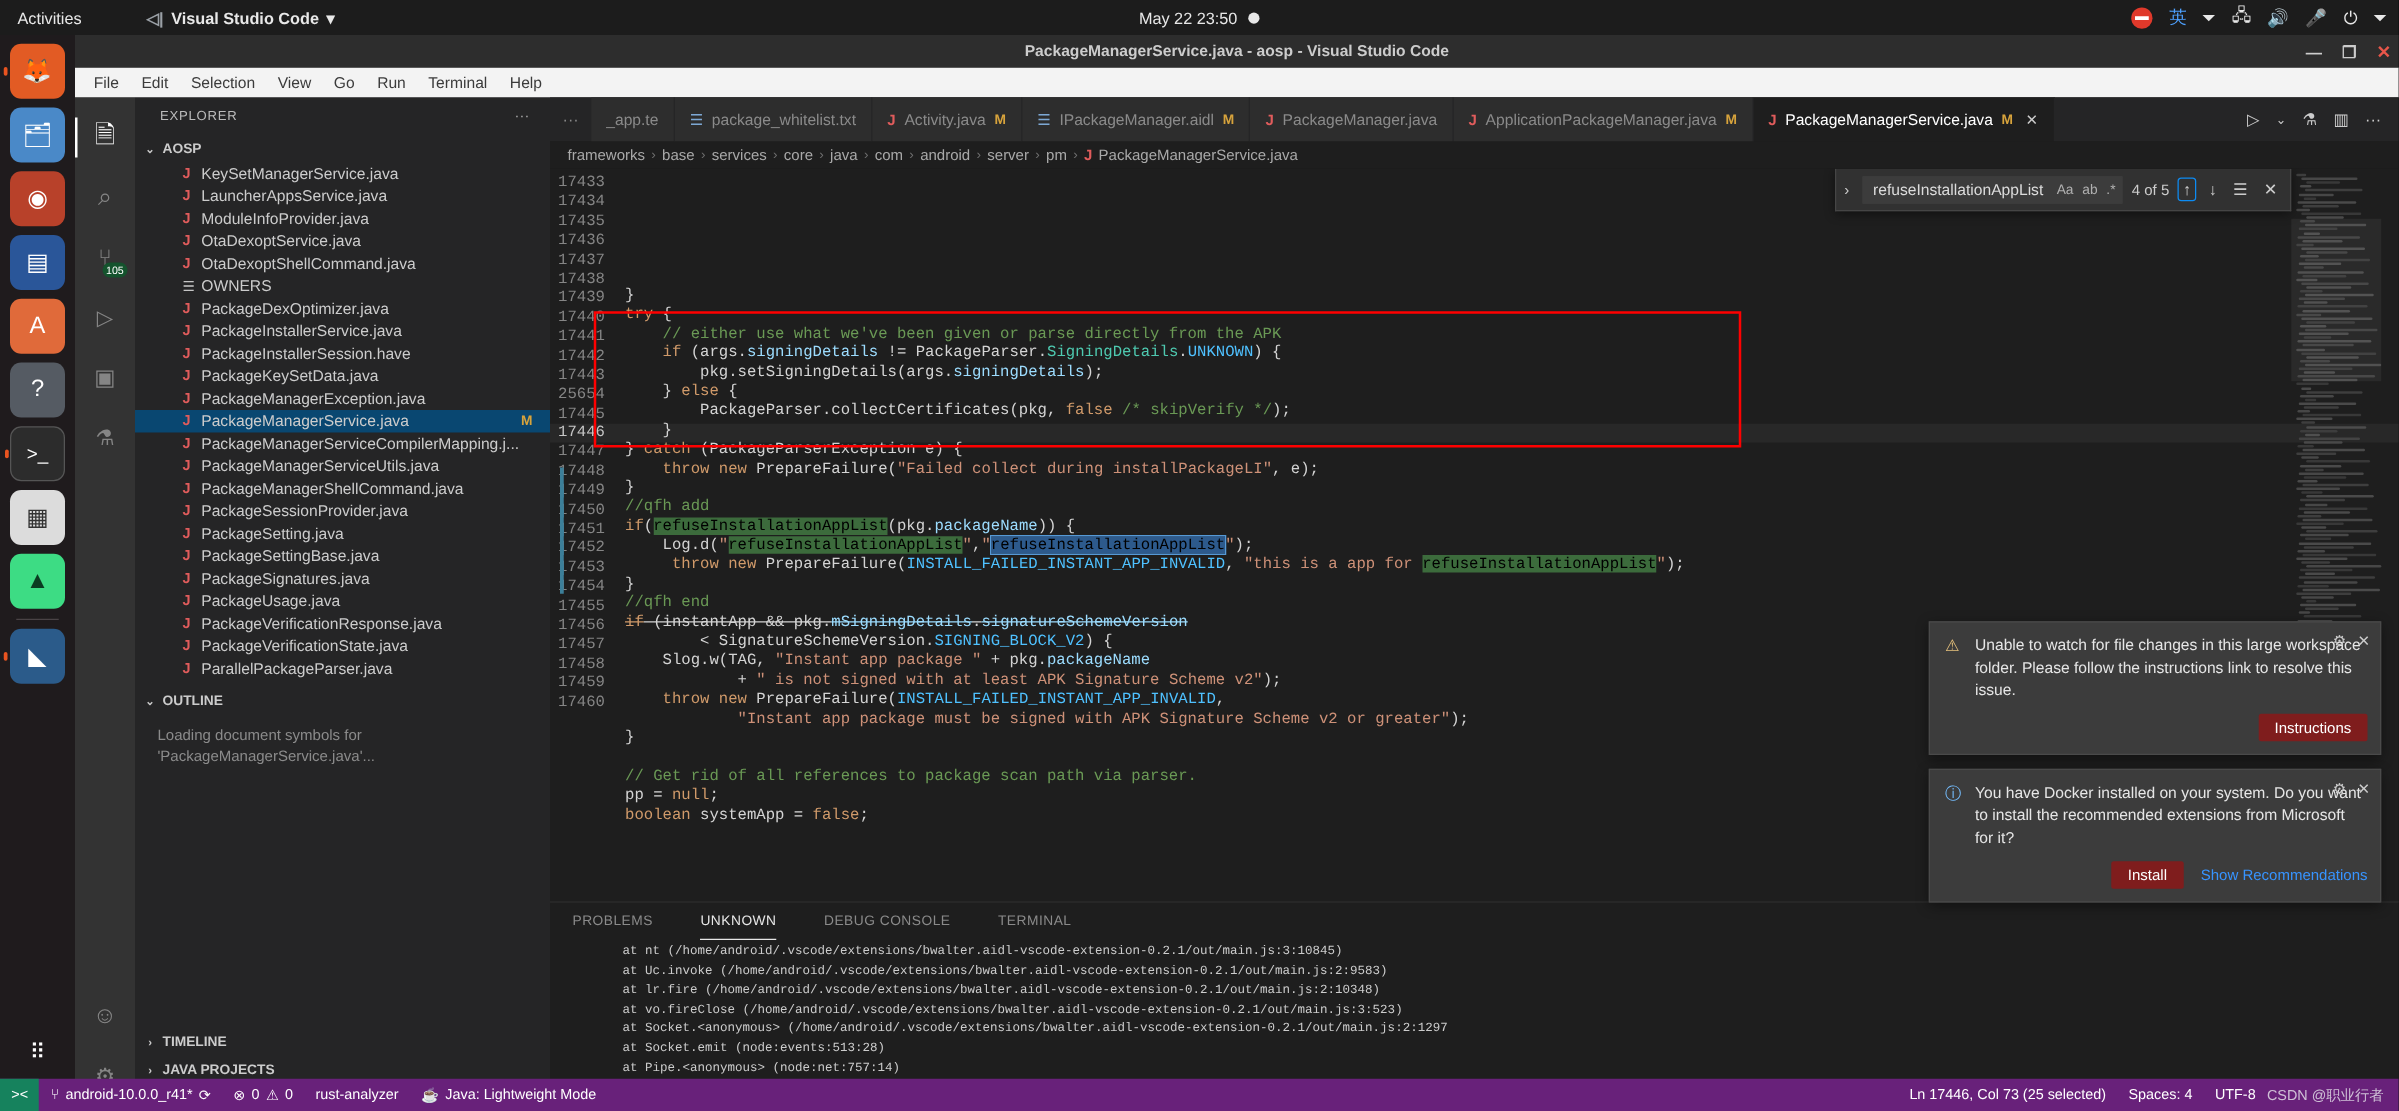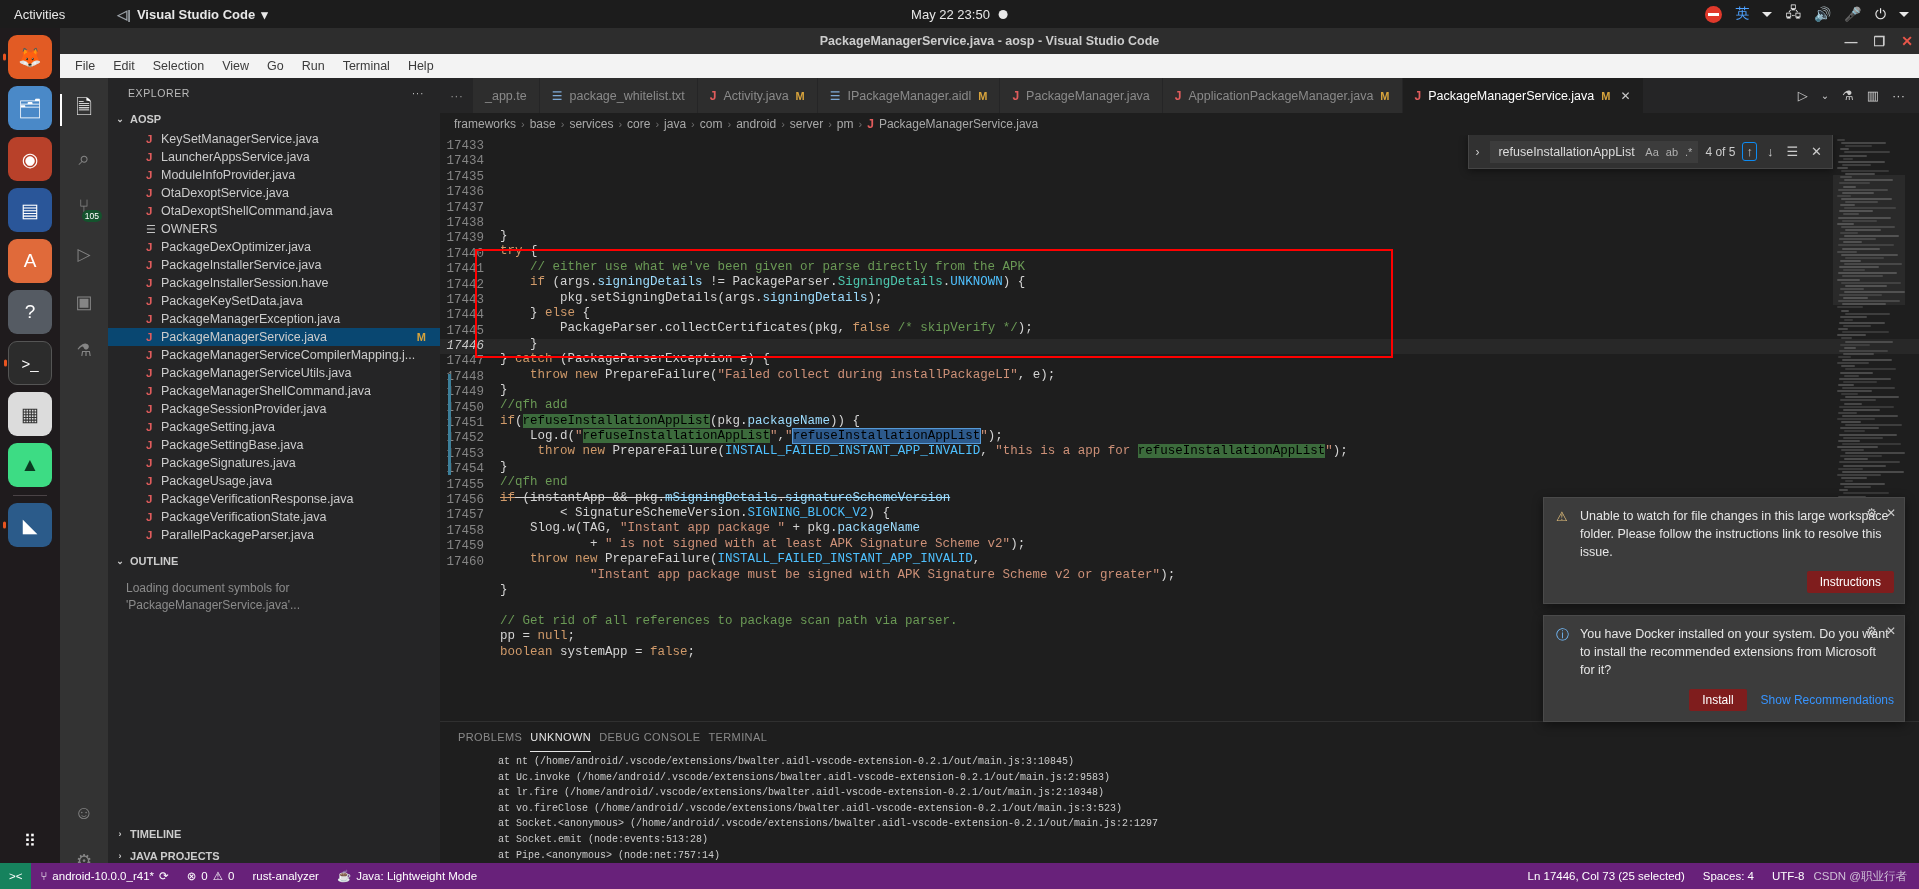--- a/index.html
+++ b/index.html
@@ -131,21 +131,21 @@
 
   
   .code-scroll { position:absolute; inset:0; padding-top:4px; }
   .line {
     height:15.4px; display:flex; font-family:"Liberation Mono", monospace;
     font-size:12.5px; line-height:15.4px; white-space:pre;flex-direction:column;
   }
   .ln {
     width:66px; text-align:right; padding-right:22px; color:#858585; flex:0 0 66px;
   }
-  .ln.cur { color:#c6c6c6;font-style:italic; }
+  .ln.cur { color:#c6c6c6; }
   .gut2 { width:24px; flex:0 0 24px; position:relative; }
   .gut2.mod::after { content:''; position:absolute; left:8px; top:0; bottom:0; width:3px; background:#3c7f99;}
   .ctext { flex:1; }
   .line.curline { background:#282828; }
   .kw { color:#d09a6a; }
   .cmt { color:#6a9955; }
   .str { color:#ce9178; }
   .typ { color:#4ec9b0; }
   .var { color:#9cdcfe; }
   .pln { color:#d4d4d4; }
@@ -158,21 +158,21 @@
     position:absolute; border:2.5px solid #ff0000; pointer-events:none; z-index:30;
   }
 
   
   .minimap { position:absolute; right:14px; top:0; bottom:0; width:72px; z-index:5; }
   .mm-line { position:absolute; height:2px; border-radius:1px; }
   .mm-slider { position:absolute; left:0; right:0; background:rgba(255,255,255,.055);}
 
   
   .panel { height:168px; background:#1e1e1e; border-top:1px solid #303030; display:flex; flex-direction:column;}
-  .panel-tabs { height:30px; display:flex; align-items:flex-end; gap:8px; padding-left:18px; font-size:11px; letter-spacing:.4px;}
+  .panel-tabs { height:30px; display:flex; align-items:flex-end; gap:38px; padding-left:18px; font-size:11px; letter-spacing:.4px;}
   .p-tab { color:#8a8a8a; position:relative; height:30px; display:flex; align-items:center;}
   .p-tab.active { color:#e7e7e7; }
   .p-tab.active::after { content:''; position:absolute; left:0; right:0; bottom:0; height:1px; background:#e7e7e7;}
   .panel-body { flex:1; overflow:hidden; padding:2px 0 0 0;}
   .p-line {
     font-family:"Liberation Mono", monospace; font-size:10px; line-height:15.6px;
     color:#cccccc; padding-left:58px; white-space:pre;
   }
 
   
@@ -668,21 +668,21 @@
               <div class="line"><span class="ln">17434</span><span class="gut2"></span><span class="ctext">        <span class="kw">try</span><span class="pln"> {</span></span></div>
               <div class="line"><span class="ln">17435</span><span class="gut2"></span><span class="ctext">            <span class="cmt">// either use what we've been given or parse directly from the APK</span></span></div>
               <div class="line"><span class="ln">17436</span><span class="gut2"></span><span class="ctext">            <span class="kw">if</span><span class="pln"> (</span><span class="pln">args.</span><span class="var">signingDetails</span><span class="pln"> != PackageParser.</span><span class="typ">SigningDetails</span><span class="pln">.</span><span class="cst">UNKNOWN</span><span class="pln">) {</span></span></div>
               <div class="line"><span class="ln">17437</span><span class="gut2"></span><span class="ctext">                <span class="pln">pkg.setSigningDetails(args.</span><span class="var">signingDetails</span><span class="pln">);</span></span></div>
               <div class="line"><span class="ln">17438</span><span class="gut2"></span><span class="ctext">            <span class="pln">} </span><span class="kw">else</span><span class="pln"> {</span></span></div>
               <div class="line"><span class="ln">17439</span><span class="gut2"></span><span class="ctext">                <span class="pln">PackageParser.collectCertificates(pkg, </span><span class="kw">false</span><span class="pln"> </span><span class="cmt">/* skipVerify */</span><span class="pln">);</span></span></div>
               <div class="line"><span class="ln">17440</span><span class="gut2"></span><span class="ctext">            <span class="pln">}</span></span></div>
               <div class="line"><span class="ln">17441</span><span class="gut2"></span><span class="ctext">        <span class="pln">} </span><span class="kw">catch</span><span class="pln"> (PackageParserException e) {</span></span></div>
               <div class="line"><span class="ln">17442</span><span class="gut2"></span><span class="ctext">            <span class="kw">throw</span><span class="pln"> </span><span class="kw">new</span><span class="pln"> PrepareFailure(</span><span class="str">"Failed collect during installPackageLI"</span><span class="pln">, e);</span></span></div>
               <div class="line"><span class="ln">17443</span><span class="gut2"></span><span class="ctext">        <span class="pln">}</span></span></div>
-              <div class="line"><span class="ln">17444</span><span class="gut2 mod"></span><span class="ctext">        <span class="cmt">//qfh add</span></span></div>
+              <div class="line"><span class="ln">25654</span><span class="gut2 mod"></span><span class="ctext">        <span class="cmt">//qfh add</span></span></div>
               <div class="line"><span class="ln">17445</span><span class="gut2 mod"></span><span class="ctext">        <span class="kw">if</span><span class="pln">(</span><span class="hl-green">refuseInstallationAppList</span><span class="pln">(pkg.</span><span class="var">packageName</span><span class="pln">)) {</span></span></div>
               <div class="line curline"><span class="ln cur">17446</span><span class="gut2 mod"></span><span class="ctext">            <span class="pln">Log.d(</span><span class="str">"</span><span class="hl-green">refuseInstallationAppList</span><span class="str">"</span><span class="pln">,</span><span class="str">"</span><span class="hl-cur">refuseInstallationAppList</span><span class="str">"</span><span class="pln">);</span></span></div>
               <div class="line"><span class="ln">17447</span><span class="gut2 mod"></span><span class="ctext">             <span class="kw">throw</span><span class="pln"> </span><span class="kw">new</span><span class="pln"> PrepareFailure(</span><span class="cst">INSTALL_FAILED_INSTANT_APP_INVALID</span><span class="pln">, </span><span class="str">"this is a app for </span><span class="hl-green">refuseInstallationAppList</span><span class="str">"</span><span class="pln">);</span></span></div>
               <div class="line"><span class="ln">17448</span><span class="gut2 mod"></span><span class="ctext">        <span class="pln">}</span></span></div>
               <div class="line"><span class="ln">17449</span><span class="gut2 mod"></span><span class="ctext">        <span class="cmt">//qfh end</span></span></div>
               <div class="line"><span class="ln">17450</span><span class="gut2"></span><span class="ctext">        <span class="kw strike">if</span><span class="pln strike"> (instantApp &amp;&amp; pkg.</span><span class="var strike">mSigningDetails</span><span class="pln strike">.</span><span class="var strike">signatureSchemeVersion</span></span></div>
               <div class="line"><span class="ln">17451</span><span class="gut2"></span><span class="ctext">                <span class="pln">&lt; SignatureSchemeVersion.</span><span class="cst">SIGNING_BLOCK_V2</span><span class="pln">) {</span></span></div>
               <div class="line"><span class="ln">17452</span><span class="gut2"></span><span class="ctext">            <span class="pln">Slog.w(TAG, </span><span class="str">"Instant app package "</span><span class="pln"> + pkg.</span><span class="var">packageName</span></span></div>
               <div class="line"><span class="ln">17453</span><span class="gut2"></span><span class="ctext">                    <span class="pln">+ </span><span class="str">" is not signed with at least APK Signature Scheme v2"</span><span class="pln">);</span></span></div>
               <div class="line"><span class="ln">17454</span><span class="gut2"></span><span class="ctext">            <span class="kw">throw</span><span class="pln"> </span><span class="kw">new</span><span class="pln"> PrepareFailure(</span><span class="cst">INSTALL_FAILED_INSTANT_APP_INVALID</span><span class="pln">,</span></span></div>

